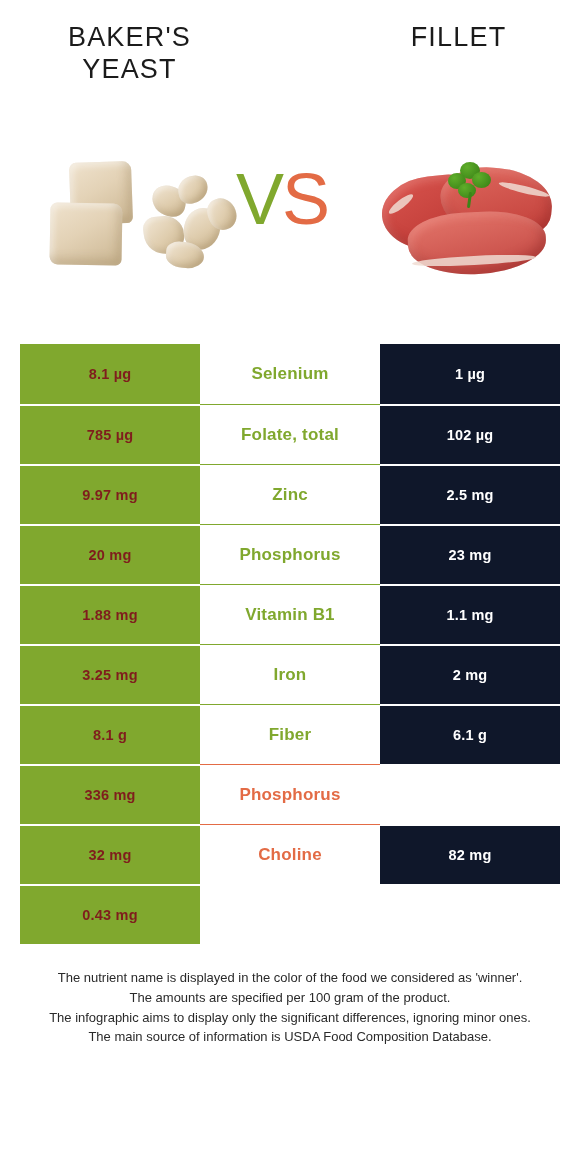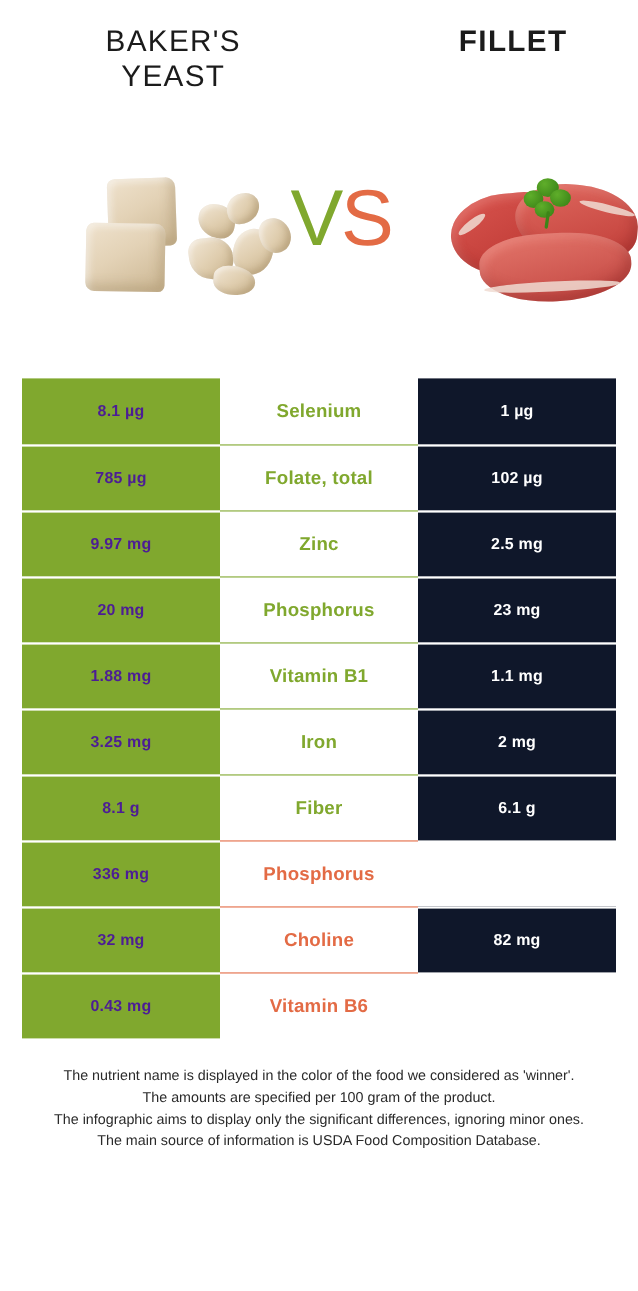--- a/index.html
+++ b/index.html
@@ -3,38 +3,38 @@
 <meta charset="utf-8">
 <style>
   * { box-sizing: border-box; margin: 0; padding: 0; }
   html, body {
     width: 580px;
     height: 1174px;
     background: #ffffff;
     font-family: "Liberation Sans", sans-serif;
     overflow: hidden;
   }
-  .page { position: relative; width: 580px; height: 833px; background: #fff; padding-left: 28px; }
+  .page { position: relative; width: 580px; height: 833px; background: #fff; }
 
   
   .header { position: relative; height: 320px; }
   .title {
     position: absolute;
     top: 22px;
     font-family: "Liberation Sans", sans-serif;
     font-weight: 300;
     font-size: 27px;
     letter-spacing: 1.2px;
     color: #1b1b1b;
     text-align: center;
     line-height: 1.18;
     text-transform: uppercase;
   }
   .title-left  { left: 22px;  width: 215px; }
-  .title-right { right: 6px; width: 215px; font-weight: bold; }
+  .title-right { right: 14px; width: 215px; }
 
   
   .vs {
     position: absolute;
     left: 236px;
     top: 163px;
     font-size: 72px;
     font-weight: 400;
     letter-spacing: -2px;
     line-height: 1;
@@ -115,21 +115,21 @@
     background: #3c8518; transform: rotate(8deg); border-radius: 2px;
   }
 
   
   .table { position: absolute; left: 20px; top: 344px; width: 540px; }
   .row { display: flex; height: 60px; }
   .cell {
     display: flex; align-items: center; justify-content: center;
     font-size: 14.5px; font-weight: 700; letter-spacing: .2px;
   }
-  .cell-left  { width: 180px; background: #80A82E; color: #4c1d95; }
+  .cell-left  { width: 180px; background: #80A82E; color: #7f1d1d; }
   .cell-mid   { width: 180px; background: #ffffff; }
   .cell-right { width: 180px; background: #0f172a; color: #ffffff; }
   .row + .row .cell-left,
   .row + .row .cell-mid,
   .row + .row .cell-right { border-top: 1px solid transparent; }
   .nutrient { font-size: 17px; font-weight: 700; }
   .win-green .nutrient { color: #80A82E; }
   .win-orange .nutrient { color: #E36B45; }
   .row.bordered.win-green  .cell-mid   { border-top: 1px solid #80A82E; }
   .row.bordered.win-orange .cell-mid   { border-top: 1px solid #E36B45; }
@@ -248,23 +248,20 @@
       </div>
       <div class="row win-orange bordered">
         <div class="cell cell-left">32 mg</div>
         <div class="cell cell-mid">
           <span class="nutrient">Choline</span>
         </div>
         <div class="cell cell-right">82 mg</div>
       </div>
       <div class="row win-orange bordered">
         <div class="cell cell-left">0.43 mg</div>
-        <div class="cell cell-mid">
-          <span class="nutrient">Vitamin B6</span>
-        </div>
       </div>
     </div>
 
   <div class="footer">
     <p>The nutrient name is displayed in the color of the food we considered as 'winner'.</p>
     <p>The amounts are specified per 100 gram of the product.</p>
     <p>The infographic aims to display only the significant differences, ignoring minor ones.</p>
     <p>The main source of information is USDA Food Composition Database.</p>
   </div>
 

